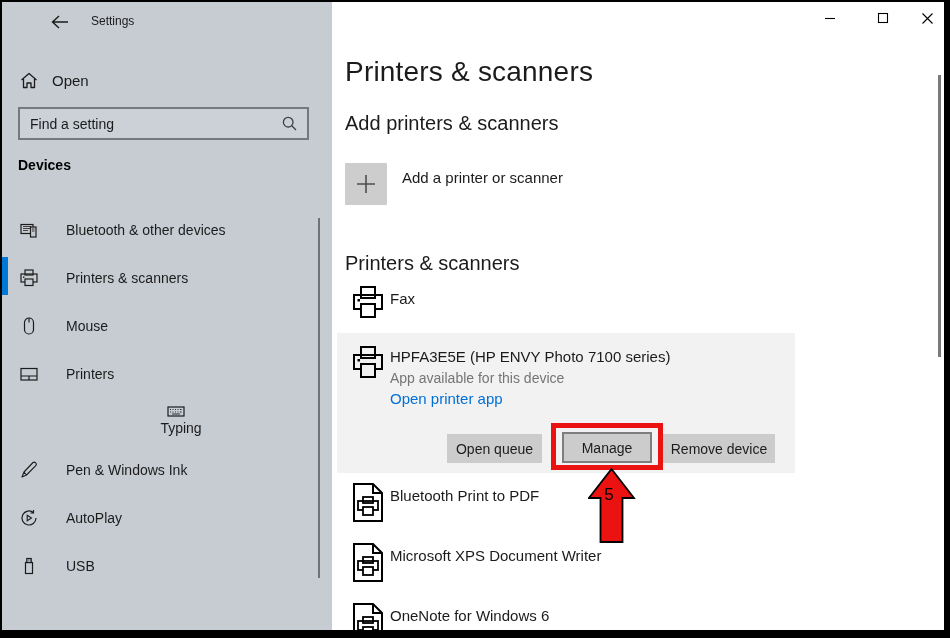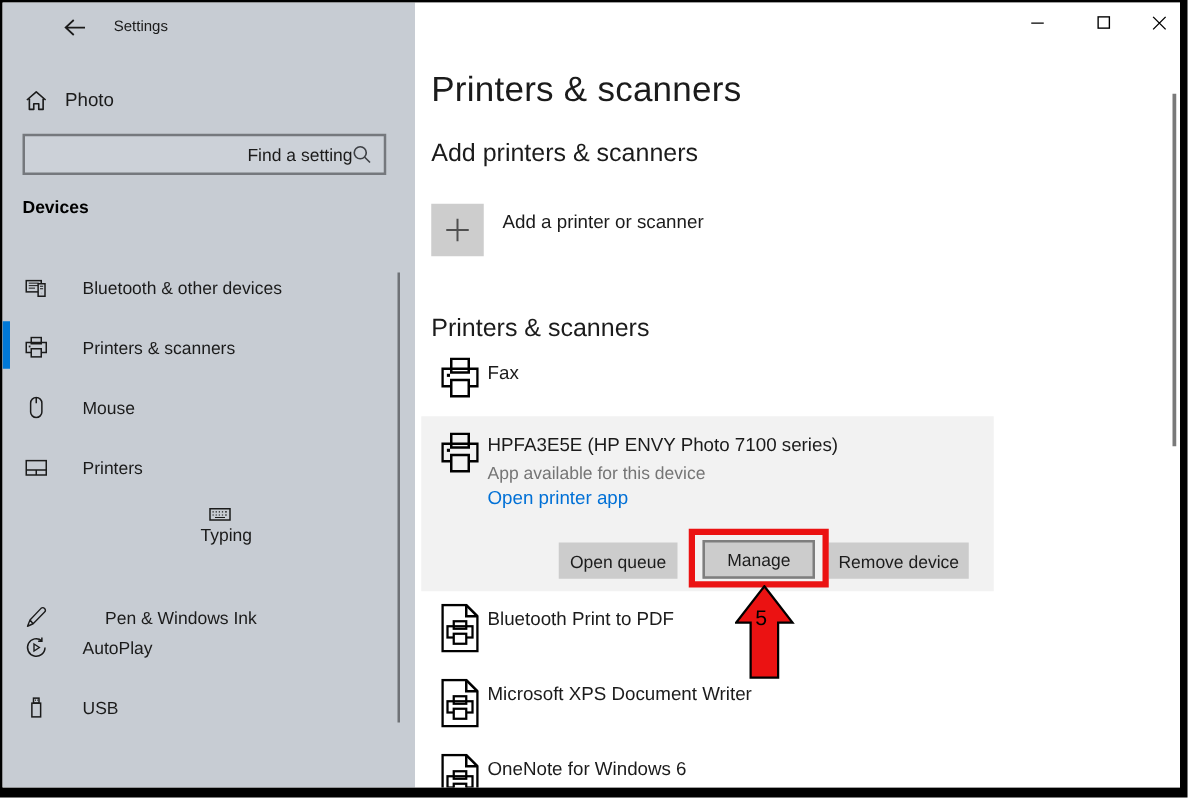--- a/index.html
+++ b/index.html
@@ -11,21 +11,21 @@
 
   
   .sidebar { position:absolute; left:0; top:0; width:330px; height:628px; background:#c7ccd3; }
   .titlebar-left { position:absolute; left:0; top:0; width:330px; height:40px;margin-left:27px; }
   .back-btn { position:absolute; left:14px; top:7px; width:34px; height:26px; display:flex; align-items:center; justify-content:center; cursor:default; }
   .app-title { position:absolute; left:62px; top:12px; font-size:12px; color:#1b1b1b; }
   .home-row { position:absolute; left:0; top:60px; width:330px; height:36px; display:flex; align-items:center; }
   .home-row .ic { margin-left:18px; }
   .home-row .lbl { margin-left:14px; font-size:15px; color:#1b1b1b; }
   .searchbox { position:absolute; left:16px; top:105px; width:291px; height:33px; background:#ccd1d8; border:2px solid #75787d; display:flex; align-items:center; }
-  .searchbox input { flex:1; border:none; outline:none; background:transparent; font-family:inherit; font-size:14px; color:#0c4a6e; padding-left:10px;text-align:right; }
+  .searchbox input { flex:1; border:none; outline:none; background:transparent; font-family:inherit; font-size:14px; color:#0c4a6e; padding-left:10px; }
   .searchbox input::placeholder { color:#1b1b1b; opacity:1; }
   .searchbox .mag { margin-right:10px; display:flex; }
   .section-hdr { position:absolute; left:16px; top:155px; font-size:14px; font-weight:bold; color:#000; }
   .nav-item { position:absolute; left:0; width:330px; height:40px; display:flex; align-items:center; cursor:default; }
   .nav-item .ic { margin-left:18px; width:18px; height:18px; display:flex; align-items:center; justify-content:center; }
   .nav-item .lbl { margin-left:28px; font-size:14px; color:#1b1b1b; white-space:nowrap; }
   .sel-bar { position:absolute; left:0; top:255px; width:6px; height:38px; background:#0078d7; }
   .sb-scroll { position:absolute; left:316px; top:216px; width:2px; height:360px; background:#6f7277; }
 
   
@@ -64,21 +64,21 @@
       </div>
       <div class="app-title">Settings</div>
     </div>
 
     <div class="home-row">
       <span class="ic">
         <svg width="18" height="17" viewBox="0 0 18 17">
               <path d="M1.5 8 L9 1.5 L16.5 8 M3.5 7 V15.5 H7 V11 H11 V15.5 H14.5 V7" stroke="#1b1b1b" stroke-width="1.3" fill="none" stroke-linejoin="round"></path>
             </svg>
       </span>
-      <span class="lbl">Photo</span>
+      <span class="lbl">Open</span>
     </div>
 
     <div class="searchbox">
       <input type="text" placeholder="Find a setting" style="">
       <span class="mag">
         <svg width="15" height="15" viewBox="0 0 15 15">
               <circle cx="6.2" cy="6.2" r="4.8" stroke="#3c3f44" stroke-width="1.3" fill="none"></circle>
               <path d="M9.8 9.8 L14 14" stroke="#3c3f44" stroke-width="1.3"></path>
             </svg>
       </span>
@@ -133,21 +133,21 @@
     <div class="nav-item" style="top:400px;flex-direction:column;">
       <span class="ic">
         <svg width="18" height="18" viewBox="0 0 18 18">
               <rect x="1" y="5" width="16" height="9" stroke="#1b1b1b" stroke-width="1.2" fill="none"></rect>
               <path d="M3 7.5 h1 M5.5 7.5 h1 M8 7.5 h1 M10.5 7.5 h1 M13 7.5 h1.5 M3 10 h1 M5.5 10 h1 M8 10 h1 M10.5 10 h1 M13 10 h1.5 M5 12 h8" stroke="#1b1b1b" stroke-width="0.9"></path>
             </svg>
       </span>
       <span class="lbl">Typing</span>
     </div>
 
-    <div class="nav-item" style="top:472px;gap:18px;">
+    <div class="nav-item" style="top:448px;">
       <span class="ic">
         <svg width="18" height="18" viewBox="0 0 18 18">
               <path d="M2 16 L4 11 L13 1.5 Q14.5 0.5 15.8 2 Q17 3.5 15.5 4.8 L6.5 14 Z M4 11 L6.5 14" stroke="#1b1b1b" stroke-width="1.1" fill="none" stroke-linejoin="round"></path>
             </svg>
       </span>
       <span class="lbl">Pen &amp; Windows Ink</span>
     </div>
 
     <div class="nav-item" style="top:496px;">
       <span class="ic">

